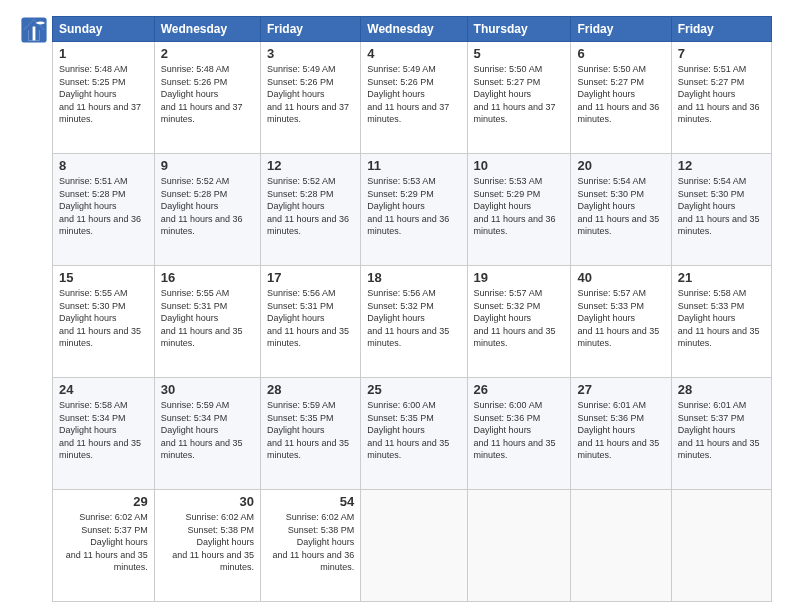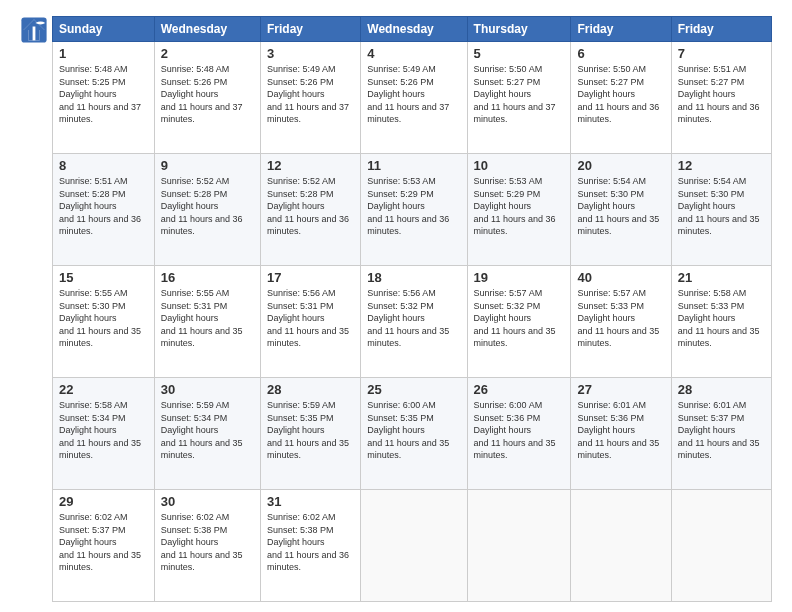--- a/index.html
+++ b/index.html
@@ -87,20 +87,21 @@
     .day-info {
       font-size: 9px;
       line-height: 1.4;
       color: #333;
     }
     .empty-cell {
       background: #f9f9f9 !important;
     }
     .last-row td {
       height: 68px;
+      text-align: right;
     }
   </style>
 </head>
 <body>
 
 <div class="page">
   <div class="header">
     <div class="logo">
       <svg class="logo-icon" viewBox="0 0 40 40">
         <rect x="2" y="2" width="36" height="36" rx="4" fill="#3a6db5"></rect>
@@ -323,21 +324,21 @@
         <div class="day-info">
           Sunrise: 5:58 AM<br>
           Sunset: 5:33 PM<br>
           Daylight hours<br>
           and 11 hours and 35 minutes.
         </div>
       </td>
         </tr>
         <tr>
           <td>
-        <span class="day-num">22</span>
+        <span class="day-num">24</span>
         <div class="day-info">
           Sunrise: 5:58 AM<br>
           Sunset: 5:34 PM<br>
           Daylight hours<br>
           and 11 hours and 35 minutes.
         </div>
       </td>
           <td>
         <span class="day-num">30</span>
         <div class="day-info">
@@ -406,21 +407,21 @@
           <td>
         <span class="day-num">30</span>
         <div class="day-info">
           Sunrise: 6:02 AM<br>
           Sunset: 5:38 PM<br>
           Daylight hours<br>
           and 11 hours and 35 minutes.
         </div>
       </td>
           <td>
-        <span class="day-num">31</span>
+        <span class="day-num">54</span>
         <div class="day-info">
           Sunrise: 6:02 AM<br>
           Sunset: 5:38 PM<br>
           Daylight hours<br>
           and 11 hours and 36 minutes.
         </div>
       </td>
           <td class="empty-cell"></td>
           <td class="empty-cell"></td>
           <td class="empty-cell"></td>

